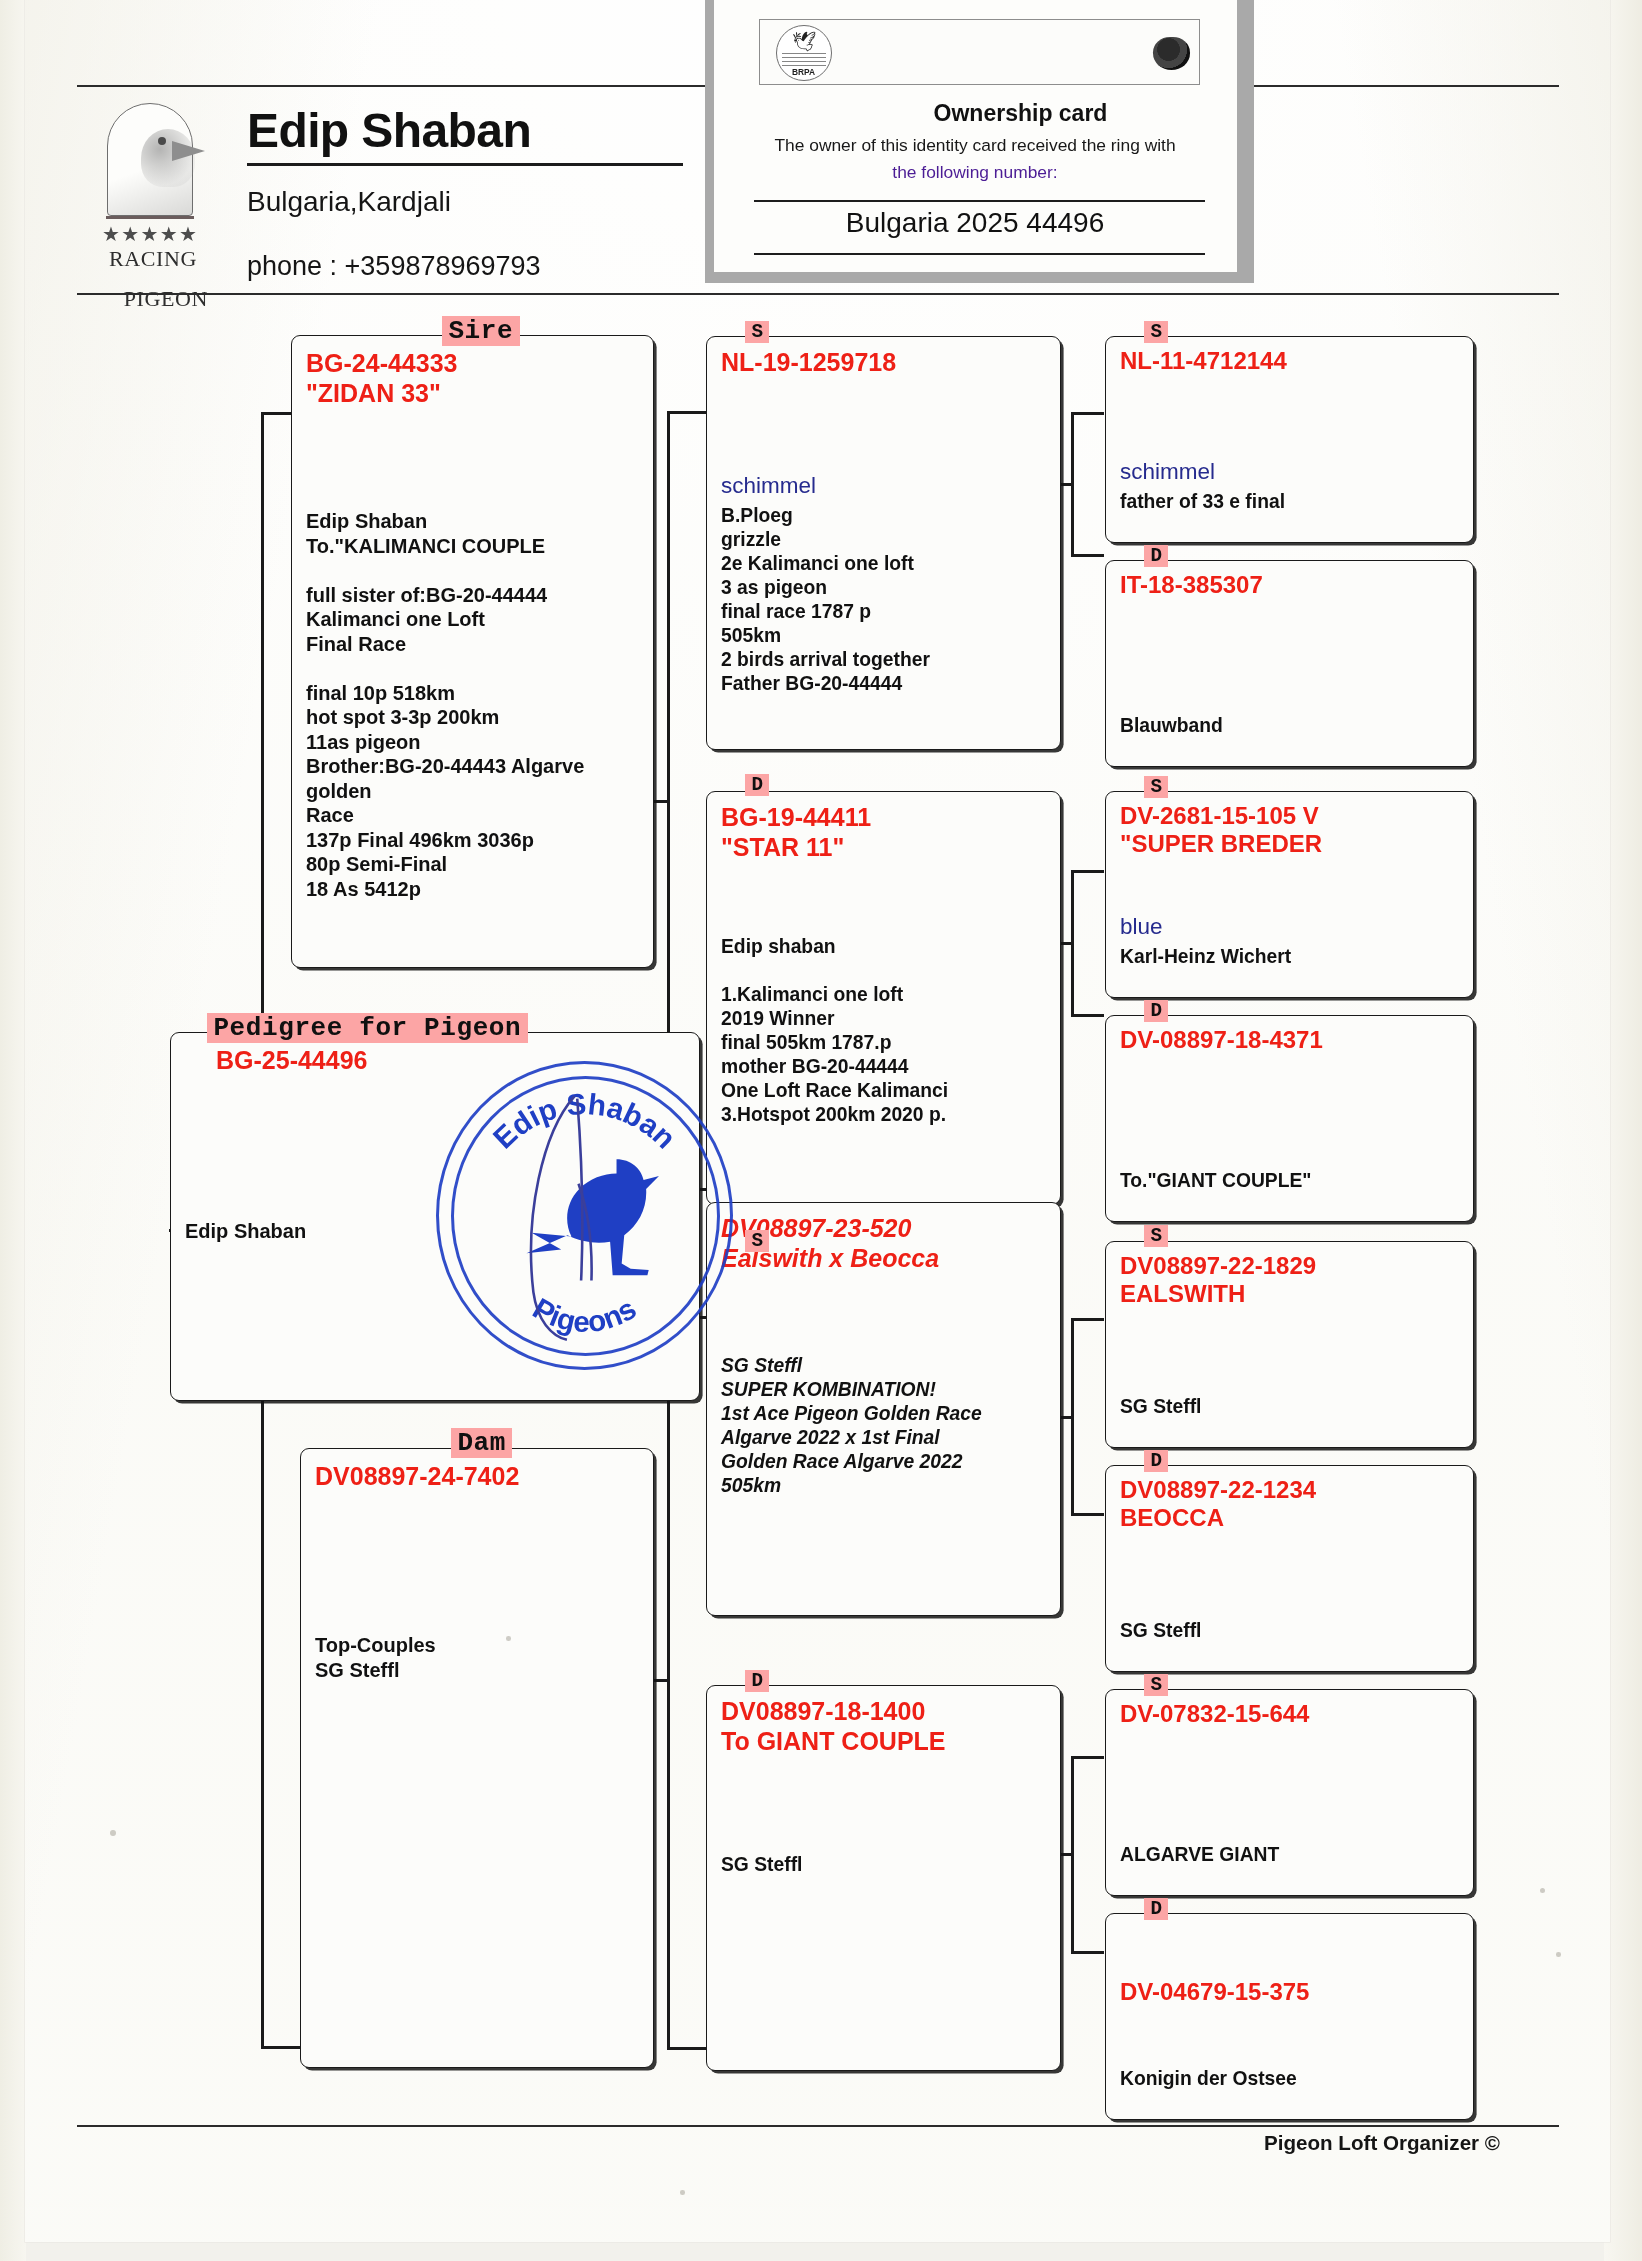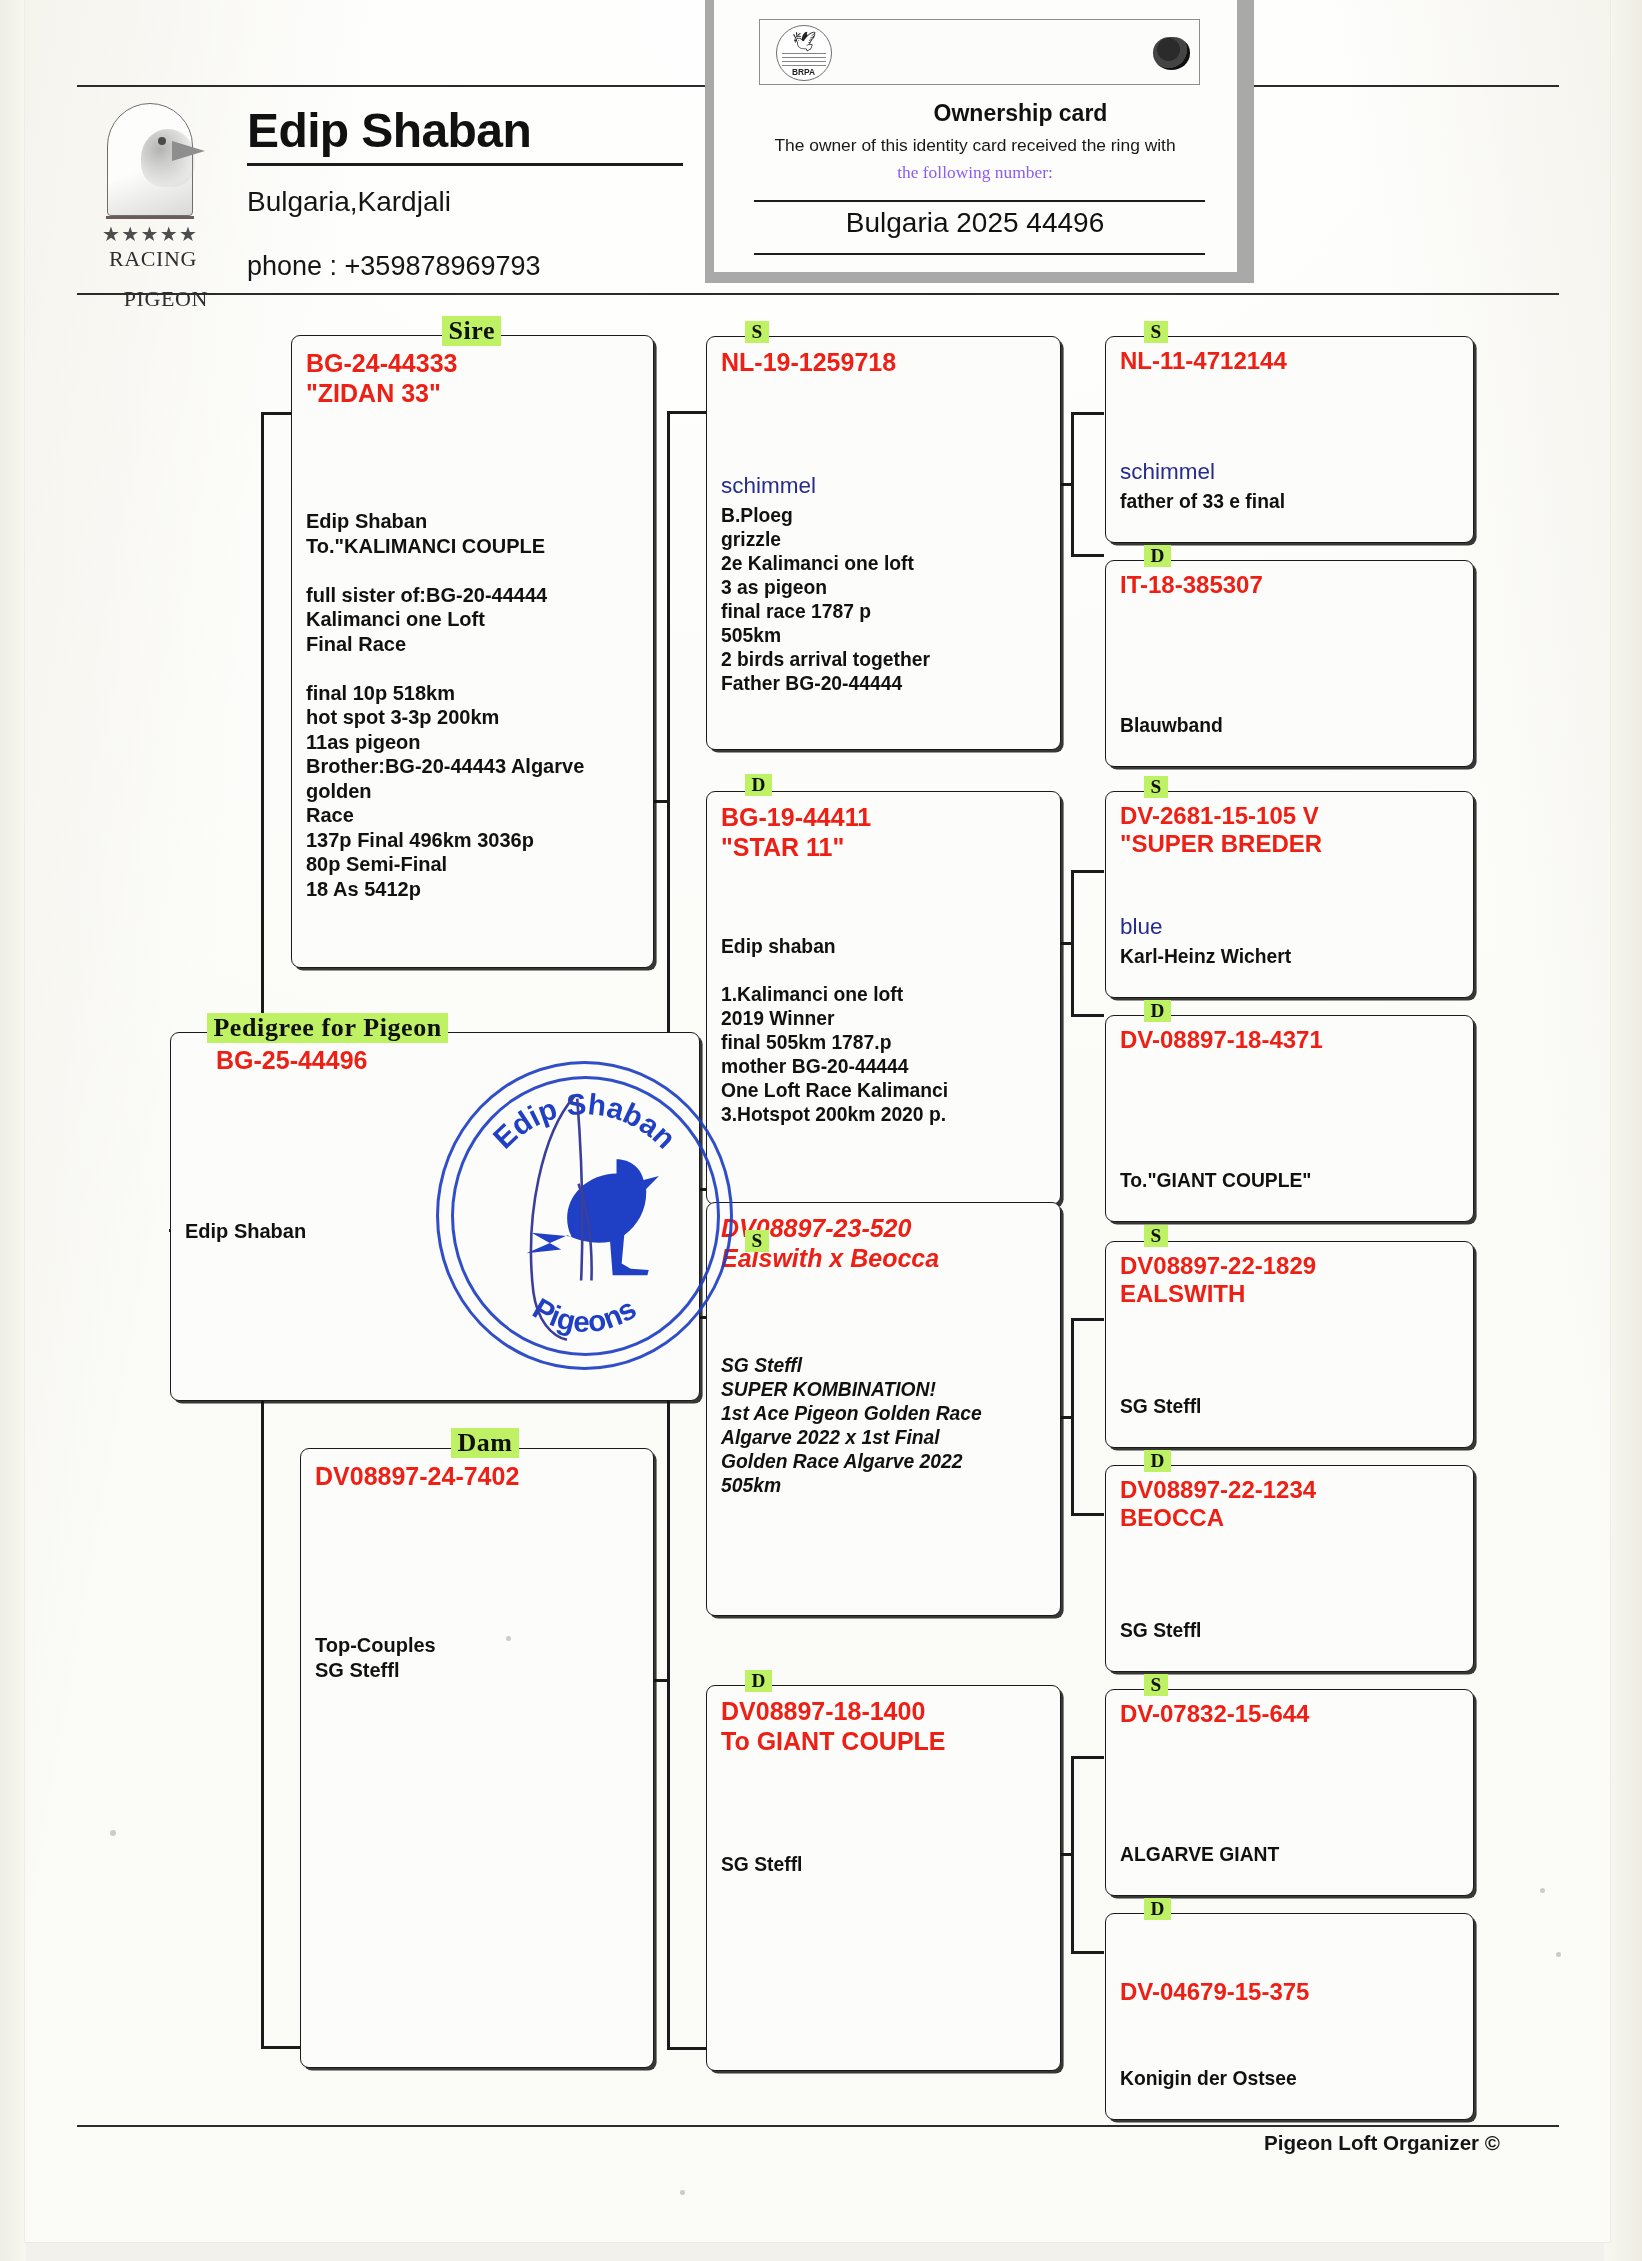--- a/index.html
+++ b/index.html
@@ -85,34 +85,34 @@
   #assocTitle{
     position:absolute;left:77px;top:5.2px;width:316px;text-align:center;
     font-size:22.5px;font-weight:bold;color:#0d0d0d;line-height:28px;
   }
   #assocEmblem{
     position:absolute;right:9px;top:17px;width:37px;height:33px;border-radius:46% 46% 50% 50%;
     background:radial-gradient(circle at 42% 38%, #2b2b2b 0 38%, #444 39% 62%, #111 63% 100%);
   }
   #ownCardTitle{position:absolute;left:714px;top:100px;width:613px;text-align:center;font-size:23px;font-weight:bold;color:#111;}
   #ownCardLine1{position:absolute;left:733px;top:135px;width:484px;text-align:center;font-size:17.4px;color:#181818;}
-  #ownCardLine2{position:absolute;left:733px;top:162px;width:484px;text-align:center;font-size:17.4px;color:#8b5cf6;font-family:Liberation Serif, serif;}
+  #ownCardLine2{position:absolute;left:733px;top:162px;width:484px;text-align:center;font-size:17.4px;color:#4c1d95;}
   #ringRuleTop{position:absolute;left:754px;top:200px;width:451px;height:1.9px;background:#1d1d1d;}
   #ringNumber{position:absolute;left:733px;top:207px;width:484px;text-align:center;font-size:28px;color:#111;}
   #ringRuleBot{position:absolute;left:754px;top:253px;width:451px;height:1.9px;background:#1d1d1d;}
 
   
   .box{
     position:absolute;border:1.9px solid #1a1a1a;border-radius:9px;background:#fcfcfa;
     box-shadow:3.2px 3.2px 0 -0.6px rgba(20,20,20,.85);
     overflow:hidden;
   }
   .boxcap{
-    position:absolute;background:#bef264;padding:0 6.4px;
-    font-family:Liberation Serif, serif;font-weight:bold;color:#101010;
+    position:absolute;background:#fca5a5;padding:0 6.4px;
+    font-family:Liberation Mono, monospace;font-weight:bold;color:#101010;
     white-space:nowrap;z-index:6;
   }
   .cap-gothic{font-size:26px;letter-spacing:0.6px;}
   .cap-sd{font-size:19.3px;}
   .rid{
     position:absolute;color:#ee2016;font-weight:bold;white-space:pre-line;
   }
   .rid.small{font-size:24px;line-height:28px;}
   .rid.med{font-size:25px;line-height:30px;}
   .note{position:absolute;color:#111;font-weight:bold;white-space:pre-line;}

